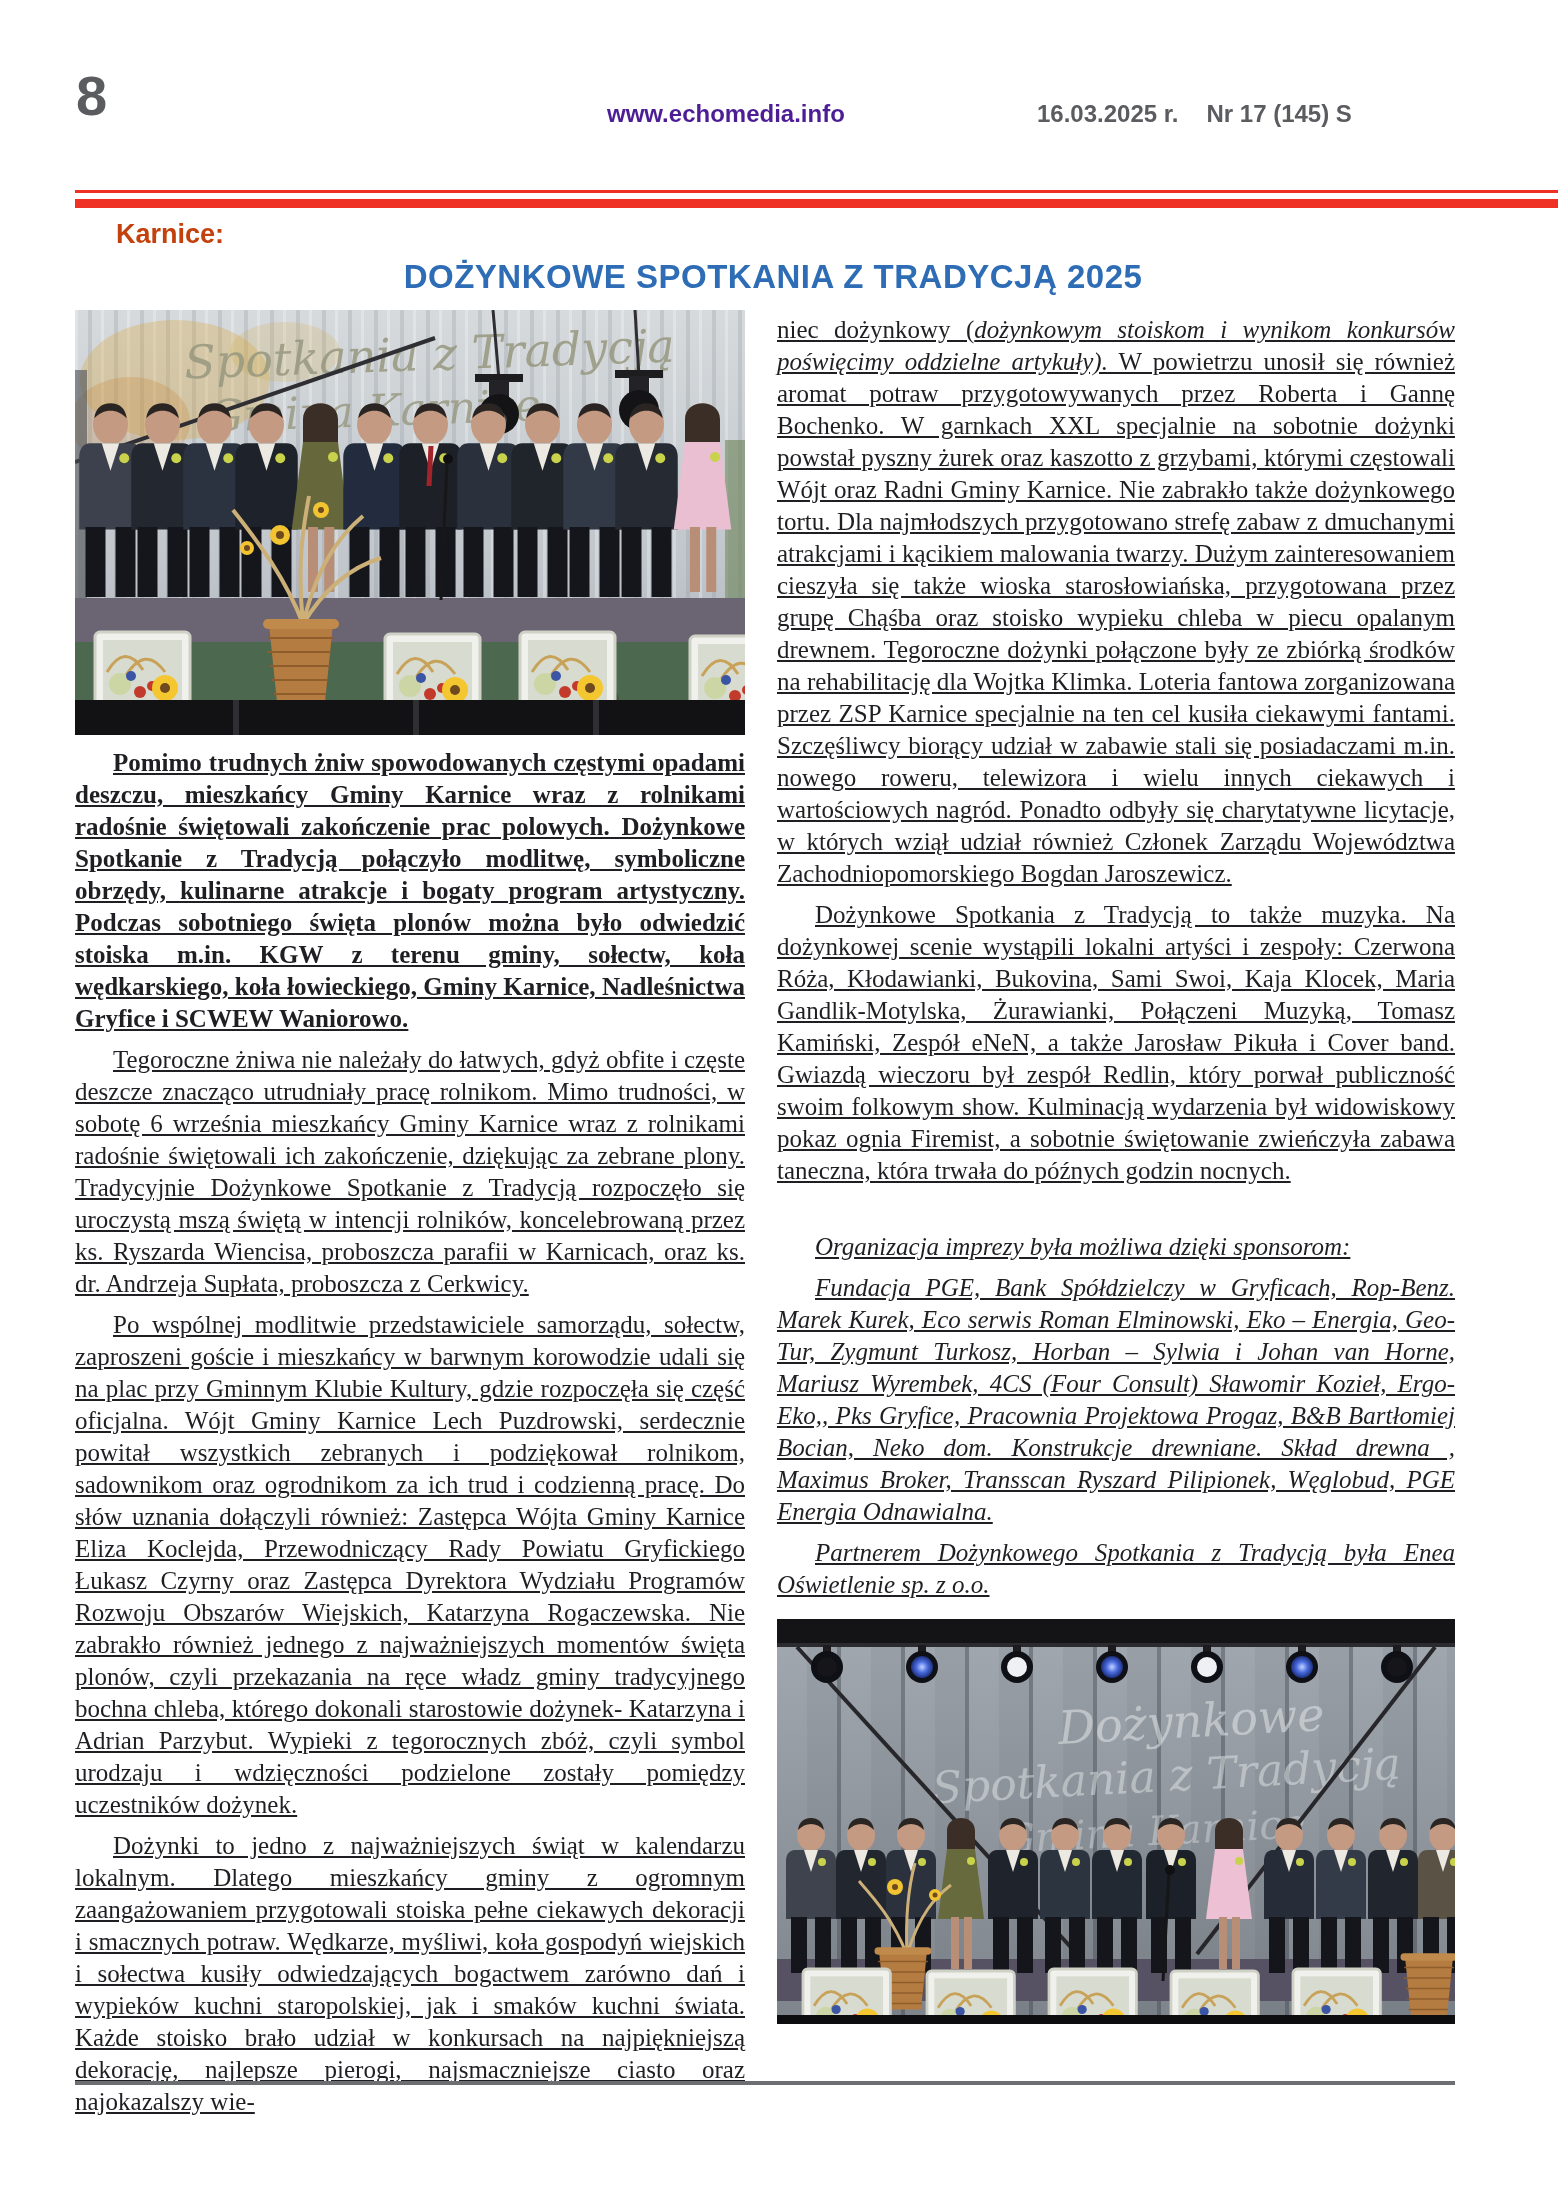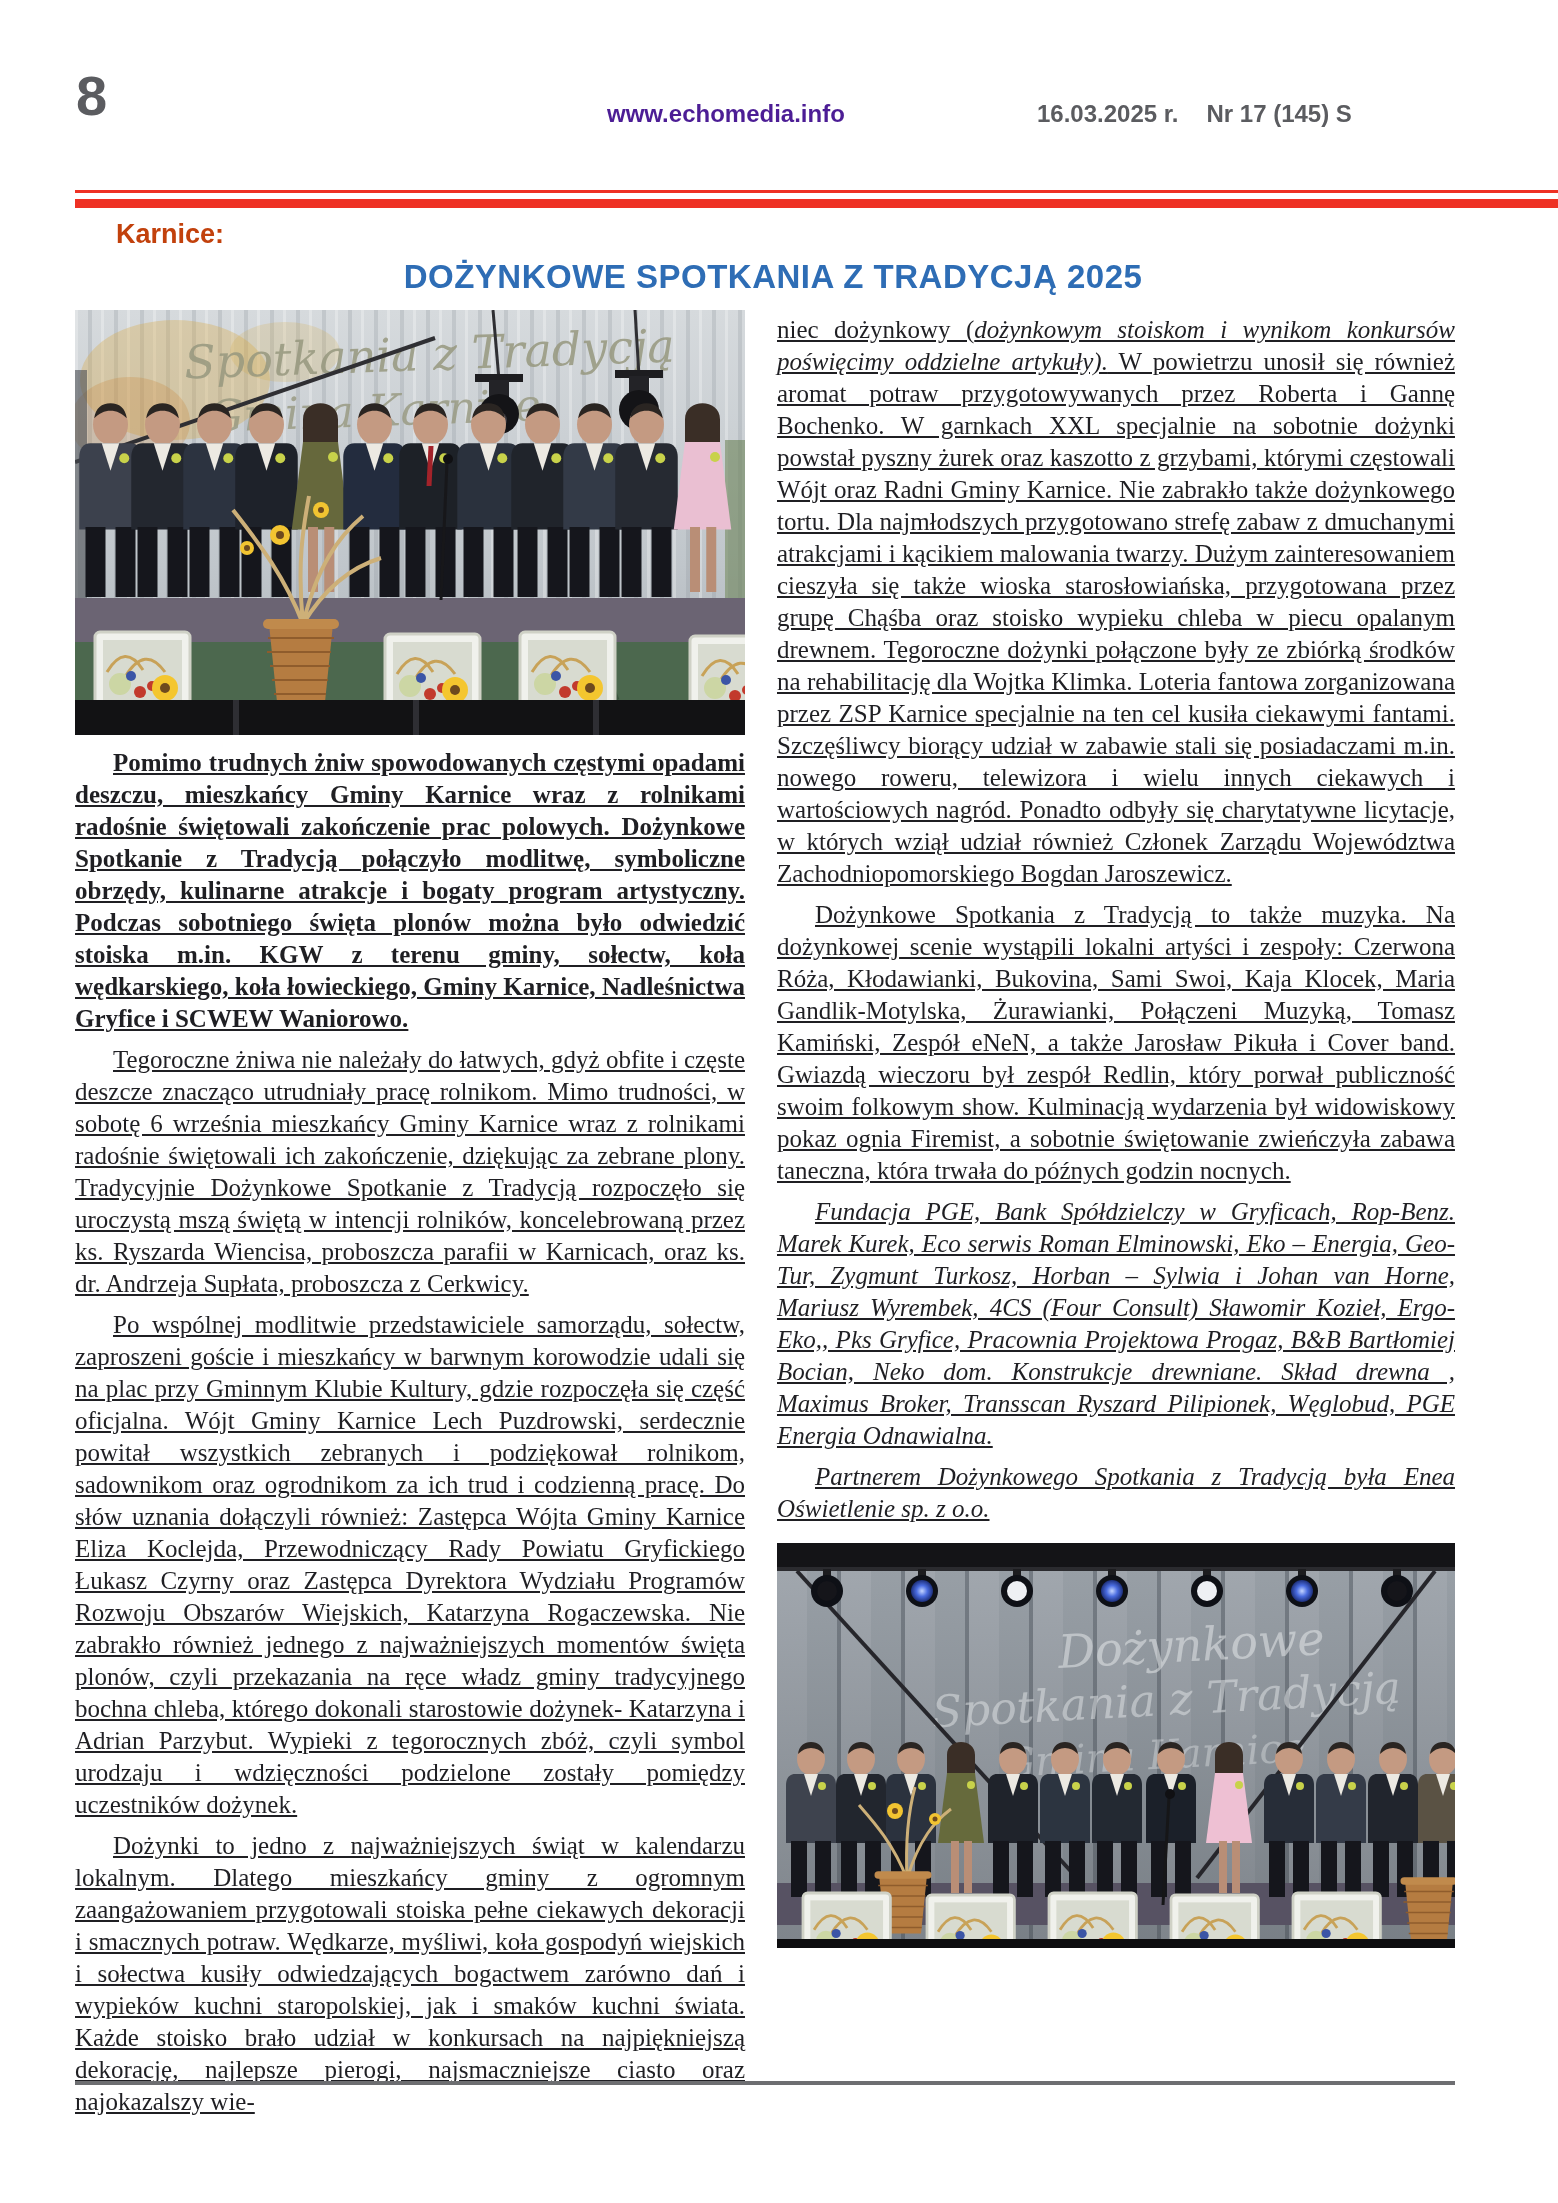--- a/index.html
+++ b/index.html
@@ -208,20 +208,21 @@
 
       <p class="lead">Pomimo trudnych żniw spowodowanych częstymi opadami deszczu, mieszkańcy Gminy Karnice wraz z rolnikami radośnie świętowali zakończenie prac polowych.  Dożynkowe Spotkanie z Tradycją połączyło modlitwę, symboliczne obrzędy, kulinarne atrakcje i bogaty program artystyczny. Podczas sobotniego święta plonów można było odwiedzić stoiska m.in. KGW z terenu gminy, sołectw, koła wędkarskiego, koła łowieckiego, Gminy Karnice, Nadleśnictwa Gryfice i SCWEW Waniorowo.</p>
       <p>Tegoroczne żniwa nie należały do łatwych, gdyż obfite i częste deszcze znacząco utrudniały pracę rolnikom. Mimo trudności, w sobotę 6 września mieszkańcy Gminy Karnice wraz z rolnikami radośnie świętowali ich zakończenie, dziękując za zebrane plony. Tradycyjnie Dożynkowe Spotkanie z Tradycją rozpoczęło się uroczystą mszą świętą w intencji rolników, koncelebrowaną przez ks. Ryszarda Wiencisa, proboszcza parafii w Karnicach, oraz ks. dr. Andrzeja Supłata, proboszcza z Cerkwicy.</p>
       <p>Po wspólnej modlitwie przedstawiciele samorządu, sołectw, zaproszeni goście i mieszkańcy w barwnym korowodzie udali się na plac przy Gminnym Klubie Kultury, gdzie rozpoczęła się część oficjalna. Wójt Gminy Karnice Lech Puzdrowski, serdecznie powitał wszystkich zebranych i podziękował rolnikom, sadownikom oraz ogrodnikom za ich trud i codzienną pracę. Do słów uznania dołączyli również: Zastępca Wójta Gminy Karnice Eliza Koclejda, Przewodniczący Rady Powiatu Gryfickiego Łukasz Czyrny oraz Zastępca Dyrektora Wydziału Programów Rozwoju Obszarów Wiejskich, Katarzyna Rogaczewska. Nie zabrakło również jednego z najważniejszych momentów święta plonów, czyli przekazania  na ręce władz gminy tradycyjnego bochna chleba, którego dokonali starostowie dożynek- Katarzyna i Adrian Parzybut. Wypieki z tegorocznych zbóż, czyli symbol urodzaju i wdzięczności podzielone zostały pomiędzy uczestników dożynek.</p>
       <p>Dożynki to jedno z najważniejszych świąt w kalendarzu lokalnym. Dlatego mieszkańcy gminy z ogromnym zaangażowaniem przygotowali stoiska pełne ciekawych dekoracji i smacznych potraw. Wędkarze, myśliwi, koła gospodyń wiejskich i sołectwa kusiły odwiedzających bogactwem zarówno dań i wypieków kuchni staropolskiej, jak i smaków kuchni świata. Każde stoisko brało udział w konkursach na najpiękniejszą dekorację, najlepsze pierogi, najsmaczniejsze ciasto oraz najokazalszy wie-</p>
     </section>
 
     <section class="col col-right">
       <p class="continued"><span>niec dożynkowy (</span><span class="it">dożynkowym stoiskom i wynikom konkursów poświęcimy oddzielne artykuły).</span><span>  W powietrzu unosił się również aromat potraw przygotowywanych przez Roberta i Gannę Bochenko. W garnkach XXL specjalnie na sobotnie dożynki powstał pyszny żurek oraz kaszotto z grzybami, którymi częstowali Wójt oraz Radni Gminy Karnice. Nie zabrakło także dożynkowego tortu. Dla najmłodszych przygotowano strefę zabaw z dmuchanymi atrakcjami i kącikiem malowania twarzy. Dużym zainteresowaniem cieszyła się także wioska starosłowiańska, przygotowana przez grupę Chąśba oraz stoisko wypieku chleba w piecu opalanym drewnem. Tegoroczne dożynki połączone były ze zbiórką środków na rehabilitację dla Wojtka Klimka. Loteria fantowa zorganizowana przez ZSP Karnice specjalnie na ten cel kusiła ciekawymi fantami. Szczęśliwcy biorący udział w zabawie stali się posiadaczami m.in. nowego roweru, telewizora i wielu innych ciekawych i wartościowych nagród. Ponadto odbyły się charytatywne licytacje, w których wziął udział również Członek Zarządu Województwa Zachodniopomorskiego Bogdan Jaroszewicz.</span></p>
       <p>Dożynkowe Spotkania z Tradycją  to także muzyka.  Na dożynkowej scenie wystąpili lokalni artyści i zespoły: Czerwona Róża, Kłodawianki, Bukovina, Sami Swoi, Kaja Klocek, Maria Gandlik-Motylska, Żurawianki, Połączeni Muzyką, Tomasz Kamiński, Zespół eNeN, a także Jarosław Pikuła i Cover band. Gwiazdą wieczoru był zespół Redlin, który porwał publiczność swoim folkowym show. Kulminacją wydarzenia był widowiskowy pokaz ognia Firemist, a sobotnie świętowanie zwieńczyła zabawa taneczna, która trwała do późnych godzin nocnych.</p>
+      <p class="it sponsor-head">Organizacja imprezy była możliwa dzięki sponsorom:</p>
       <p class="it">Fundacja PGE, Bank Spółdzielczy w Gryficach, Rop-Benz. Marek Kurek, Eco serwis Roman Elminowski, Eko – Energia, Geo-Tur,  Zygmunt Turkosz, Horban – Sylwia i Johan van Horne, Mariusz Wyrembek, 4CS (Four Consult) Sławomir Kozieł, Ergo-Eko,, Pks Gryfice, Pracownia Projektowa Progaz, B&amp;B Bartłomiej Bocian, Neko dom. Konstrukcje drewniane. Skład drewna , Maximus Broker, Transscan Ryszard Pilipionek, Węglobud, PGE Energia Odnawialna.</p>
       <p class="it">Partnerem Dożynkowego Spotkania z Tradycją była Enea Oświetlenie sp. z o.o.</p>
 
       <figure class="bottom-figure">
         <svg class="photo" width="678" height="405" viewBox="0 0 678 405">
           <defs>
             <pattern id="plank" width="64" height="405" patternUnits="userSpaceOnUse">
               <rect width="64" height="405" fill="#a3a9b0"></rect>
               <rect x="30" width="34" height="405" fill="#9aa1a8"></rect>
               <rect x="60" width="4" height="405" fill="#767d85"></rect>

